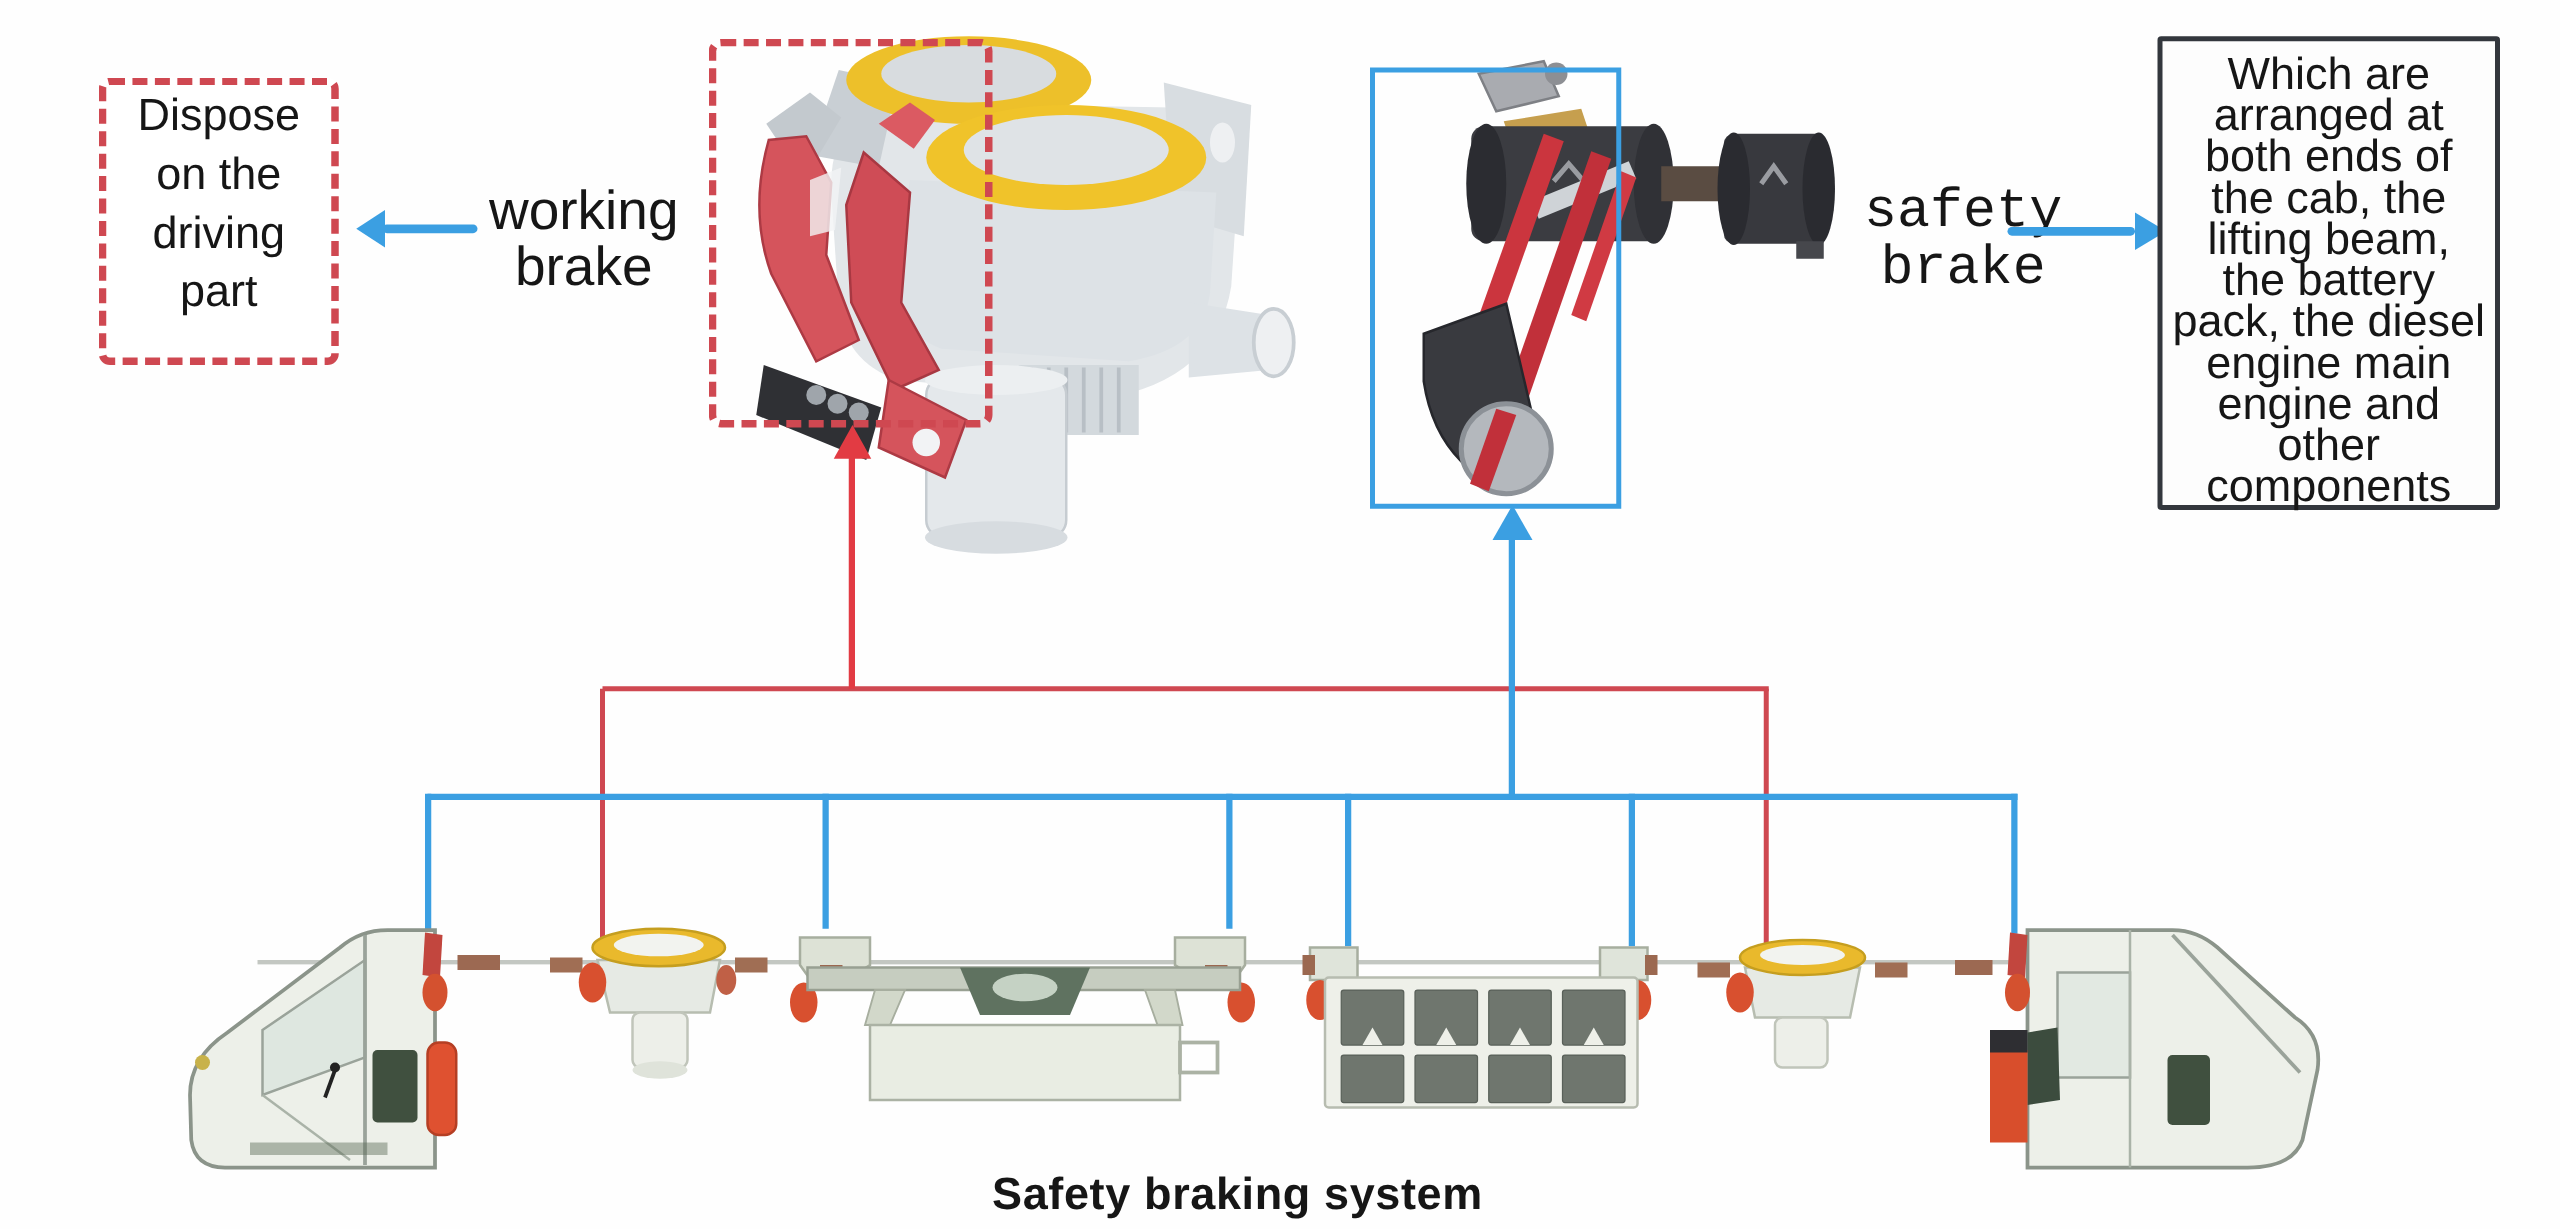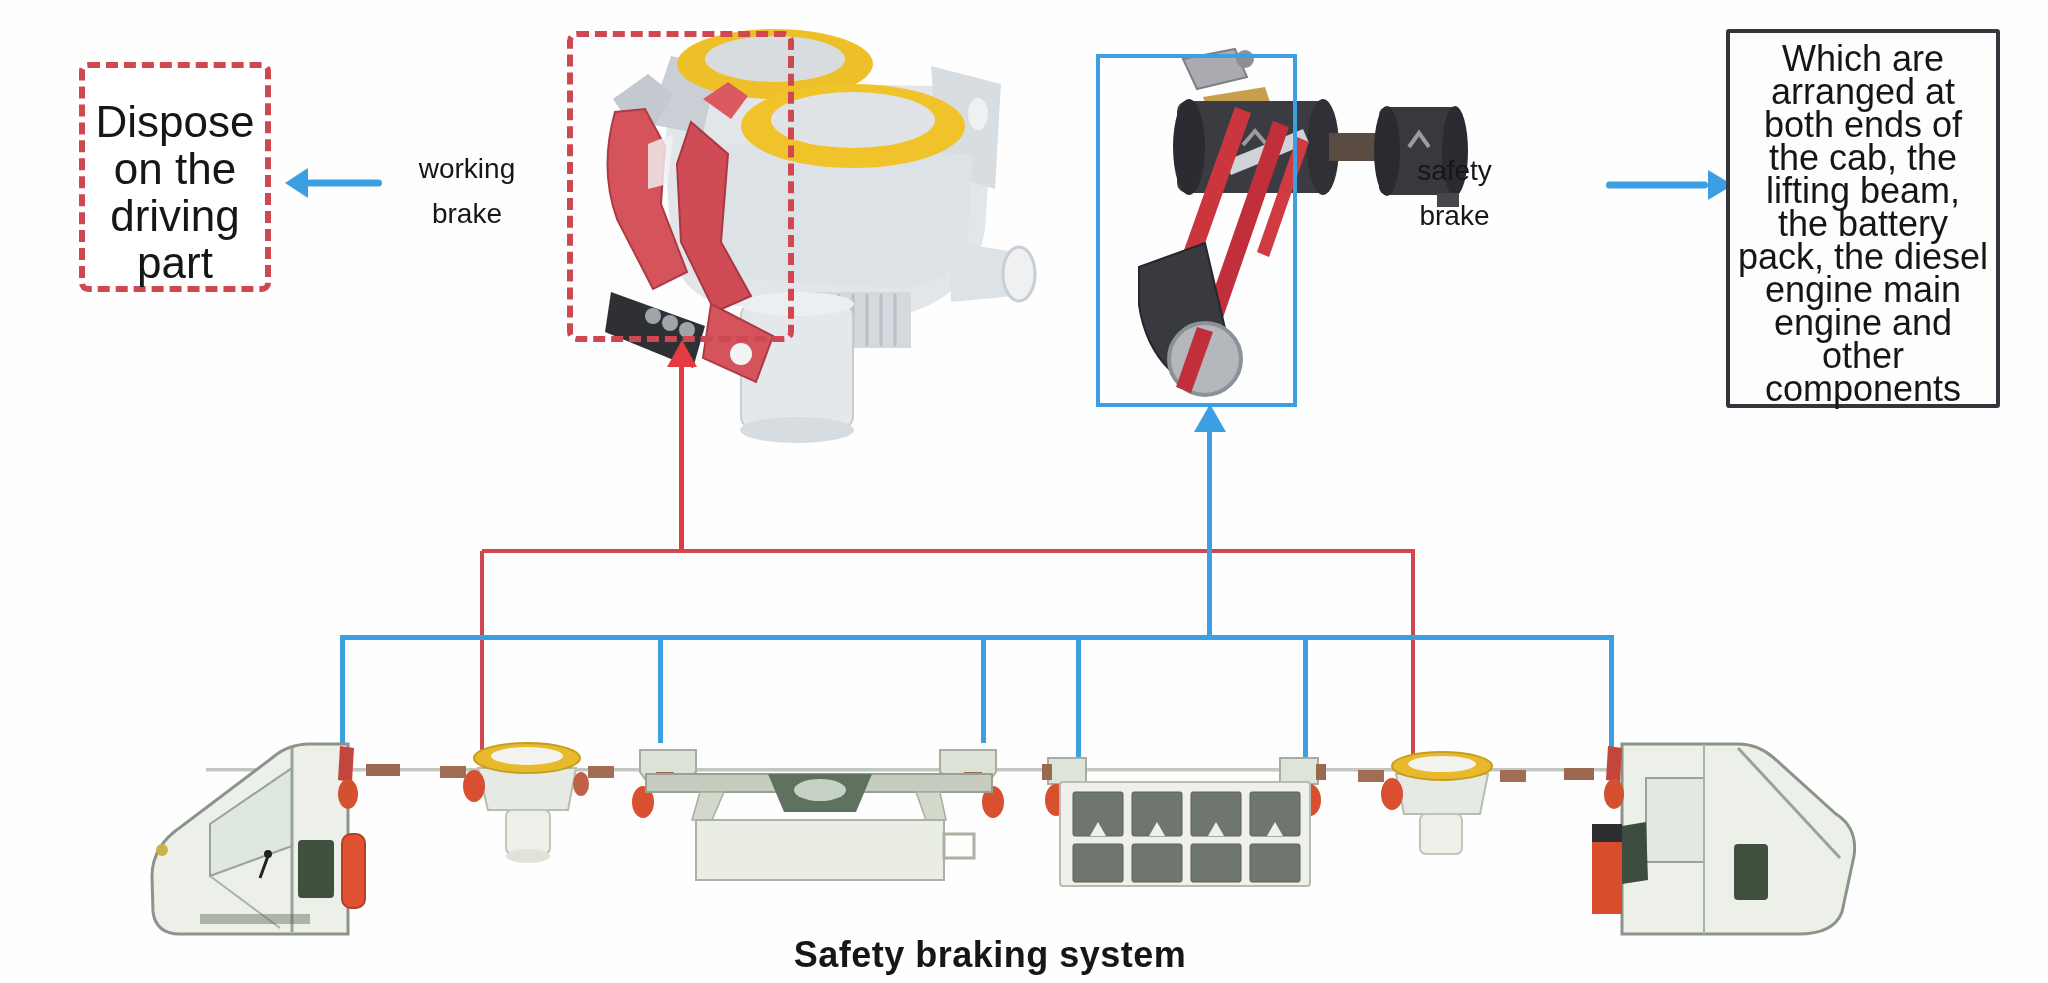--- a/index.html
+++ b/index.html
@@ -7,34 +7,34 @@
     position:relative;width:2048px;height:983px;background:#fefefe;
     font-family:"Liberation Sans","DejaVu Sans",sans-serif;color:#161616;
     overflow:hidden;
   }
   .abs{position:absolute;}
   .pre{white-space:pre-line;}
   
   #dispose-box{
     left:79px;top:62px;width:192px;height:230px;box-sizing:border-box;
     border:6px dashed var(--red);border-radius:9px;
-    display:flex;align-items:flex-end;justify-content:center;text-align:center;
-    font-size:44px;line-height:47px;background:#fff;
+    display:flex;align-items:flex-start;justify-content:center;text-align:center;
+    font-size:36px;line-height:47px;background:#fff;
   }
   #info-box{
     left:1726px;top:29px;width:274px;height:379px;box-sizing:border-box;
     border:4px solid var(--dark);border-radius:3px;background:#fdfdfd;
     display:flex;align-items:flex-start;justify-content:center;text-align:center;
     font-size:36px;line-height:33px;padding-top:9px;
   }
   .brake-label{
-    text-align:center;font-size:28px;line-height:45px;
+    text-align:center;font-size:44px;line-height:45px;
   }
   #working-label{left:362px;top:146px;width:210px;}
-  #safety-label{left:1352px;top:148px;width:205px;}
+  #safety-label{left:1468px;top:148px;width:205px;font-family:Liberation Mono, monospace;}
   #caption{
     left:645px;top:934px;width:690px;text-align:center;
     font-size:36px;font-weight:600;letter-spacing:0.5px;
   }
   
   #working-highlight{
     left:567px;top:31px;width:227px;height:311px;box-sizing:border-box;
     border:6px dashed var(--red);border-radius:10px;
   }
   #safety-highlight{

